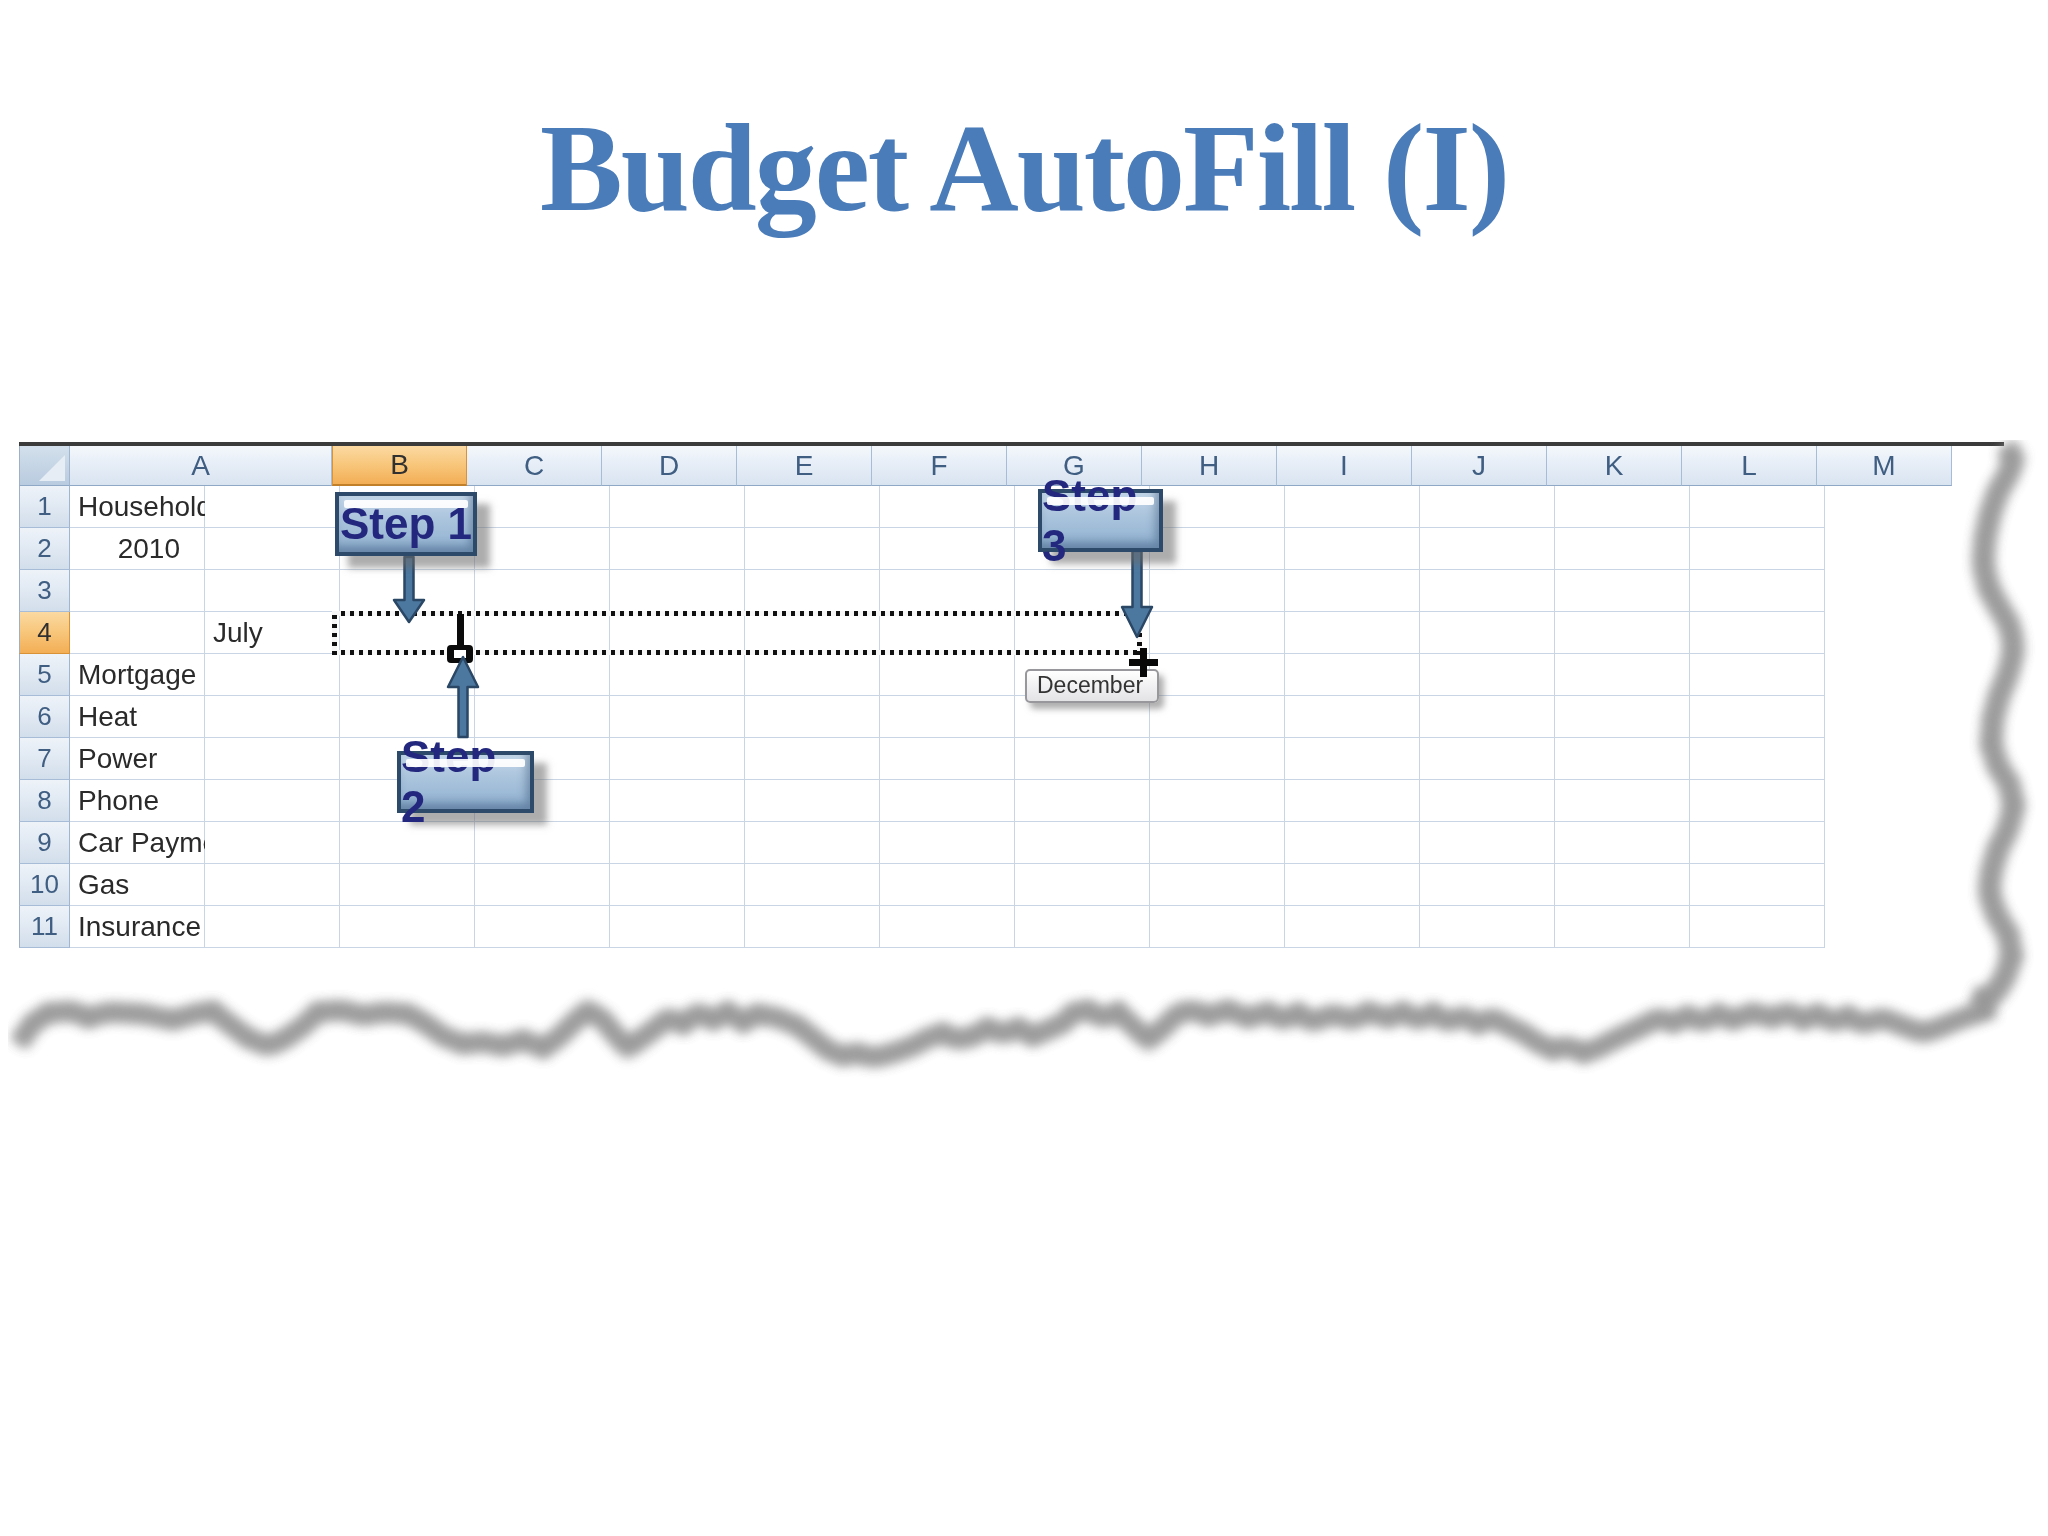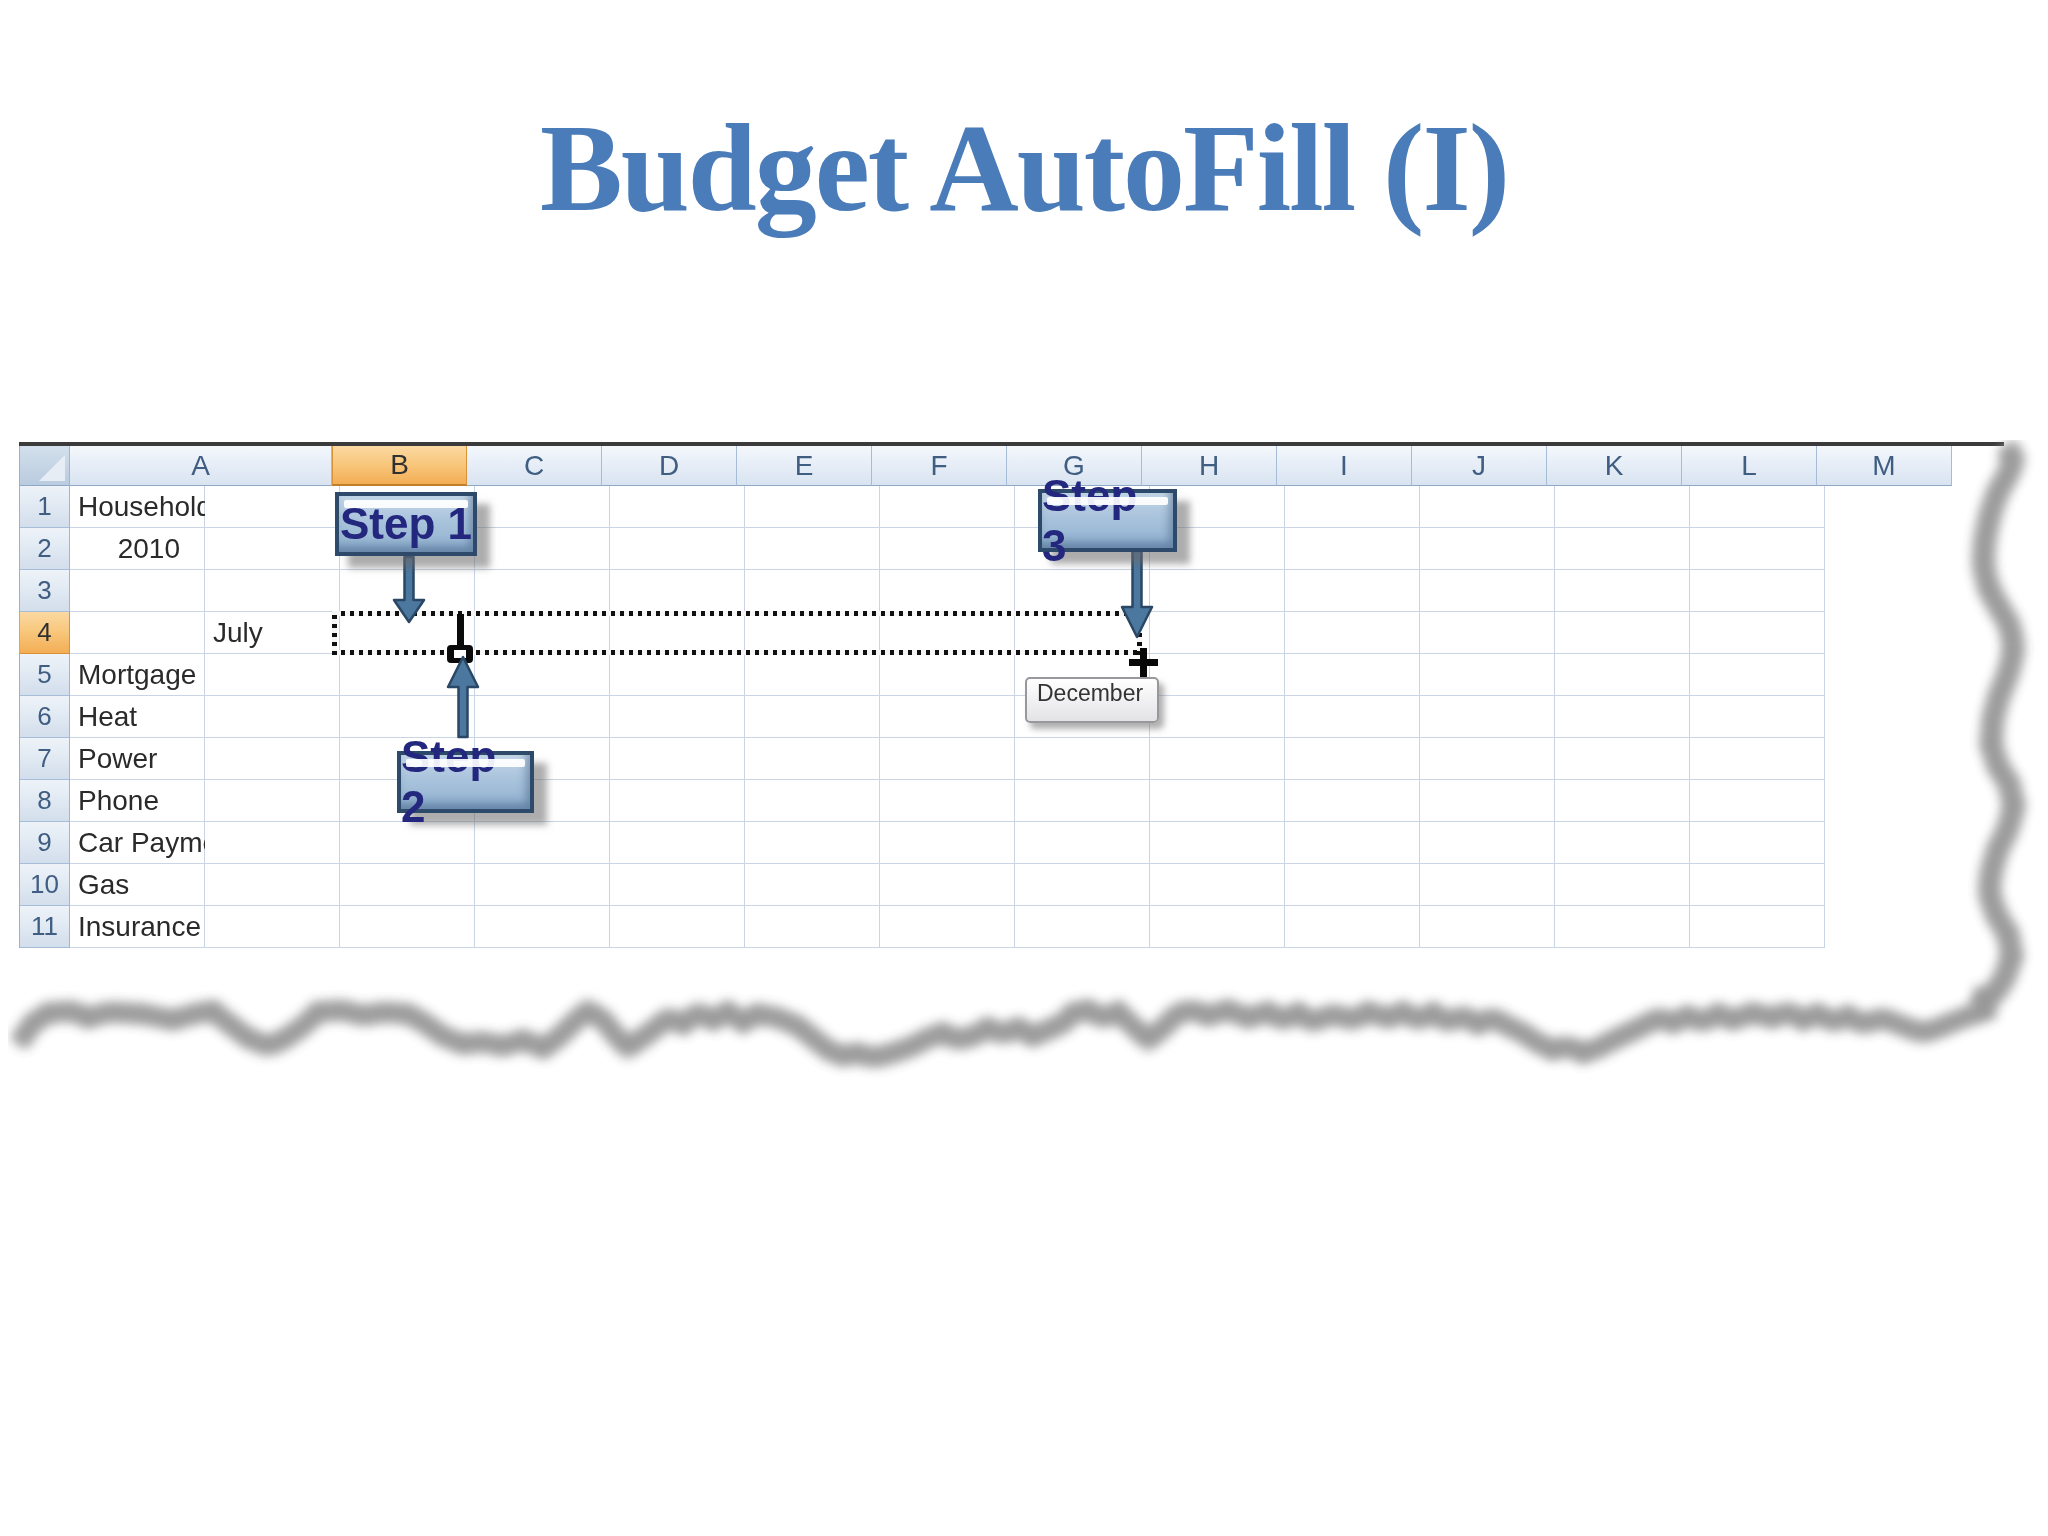--- a/index.html
+++ b/index.html
@@ -70,43 +70,43 @@
   .ants .t{top:0;} .ants .b{bottom:0;} .ants .l{left:0;} .ants .r{right:0;}
   
   .ibeam{position:absolute;left:457px;top:614px;width:7px;height:34px;background:#0b0b0b;}
   .fillhandle{position:absolute;left:447px;top:645px;width:26px;height:18px;background:#0b0b0b;border-radius:4px;}
   .fillhandle .in{position:absolute;left:7px;top:5px;width:12px;height:8px;background:#ffffff;}
   .pluscur{position:absolute;left:1129px;top:648px;width:29px;height:29px;}
   .pluscur .pv{position:absolute;left:11px;top:0;width:7px;height:29px;background:#080808;}
   .pluscur .ph{position:absolute;left:0;top:11px;width:29px;height:7px;background:#080808;}
   
   .tooltip{
-    position:absolute;left:1025px;top:669px;width:134px;height:46px;box-sizing:border-box;
+    position:absolute;left:1025px;top:669px;width:134px;height:34px;box-sizing:border-box;
     background:linear-gradient(180deg,#ffffff,#e3e3e6);
     border:2px solid #98989c;border-radius:5px;
     box-shadow:5px 6px 6px rgba(110,110,110,.55);
-    font-size:23px;color:#333333;line-height:29px;padding-left:10px;margin-top:8px;
+    font-size:23px;color:#333333;line-height:29px;padding-left:10px;
   }
   
   .step-btn{
     position:absolute;box-sizing:border-box;
     border:4px solid #2d4a6a;border-radius:0;
     background:linear-gradient(180deg,#c3d6e8 0%,#a9c3dc 45%,#8fb0d0 100%);
     box-shadow:13px 12px 7px rgba(105,105,105,.55),
                inset -4px -6px 8px rgba(50,80,115,.45);
     display:flex;align-items:center;justify-content:center;
     font-size:44px;font-weight:bold;color:#23277d;
   }
   .step-btn::before{
     content:"";position:absolute;left:5px;right:5px;top:4px;height:8px;
     background:rgba(255,255,255,.92);border-radius:2px;
   }
   .s1{left:335px;top:492px;width:142px;height:64px;}
   .s2{left:397px;top:751px;width:137px;height:62px;}
-  .s3{left:1038px;top:489px;width:139px;height:63px;justify-content:flex-end;}
+  .s3{left:1038px;top:489px;width:125px;height:63px;justify-content:flex-end;}
   .arrow-svg{position:absolute;pointer-events:none;}
   .torn{position:absolute;pointer-events:none;}
 </style>
 </head>
 <body>
 
 <div class="slide">
 
   <div class="title">Budget AutoFill (I)</div>
 

